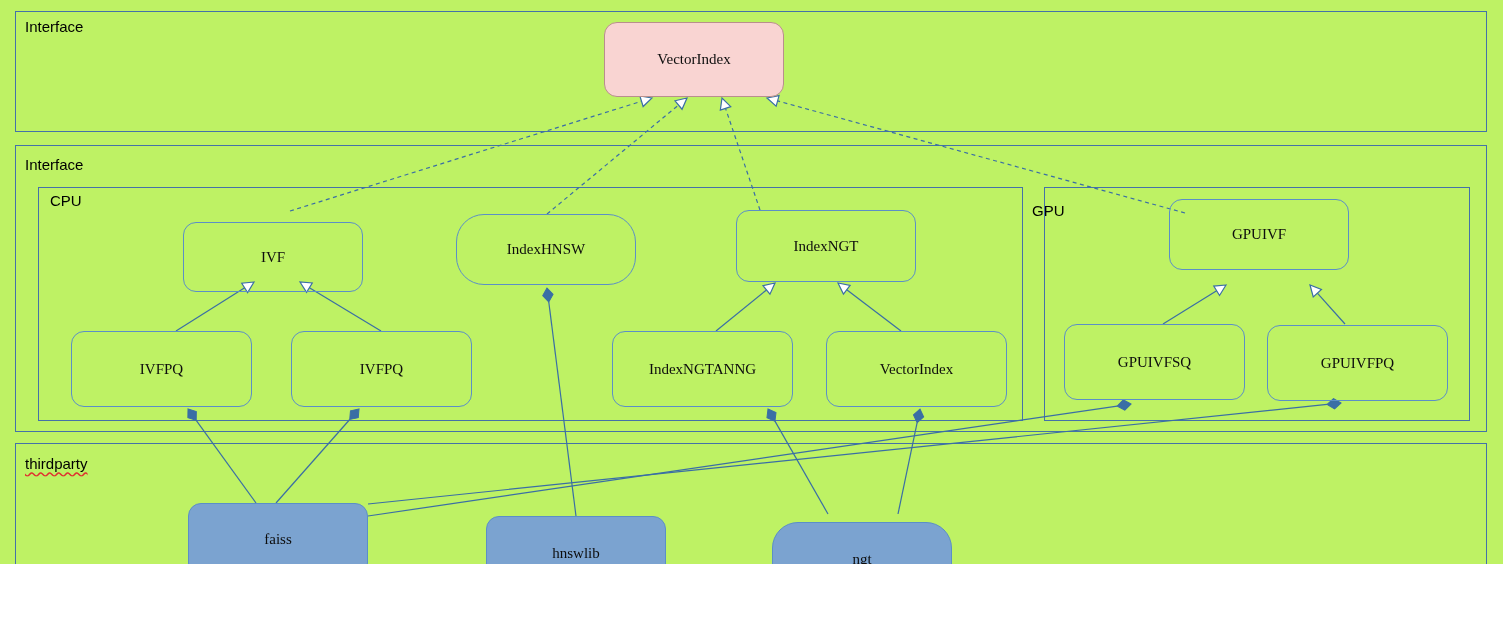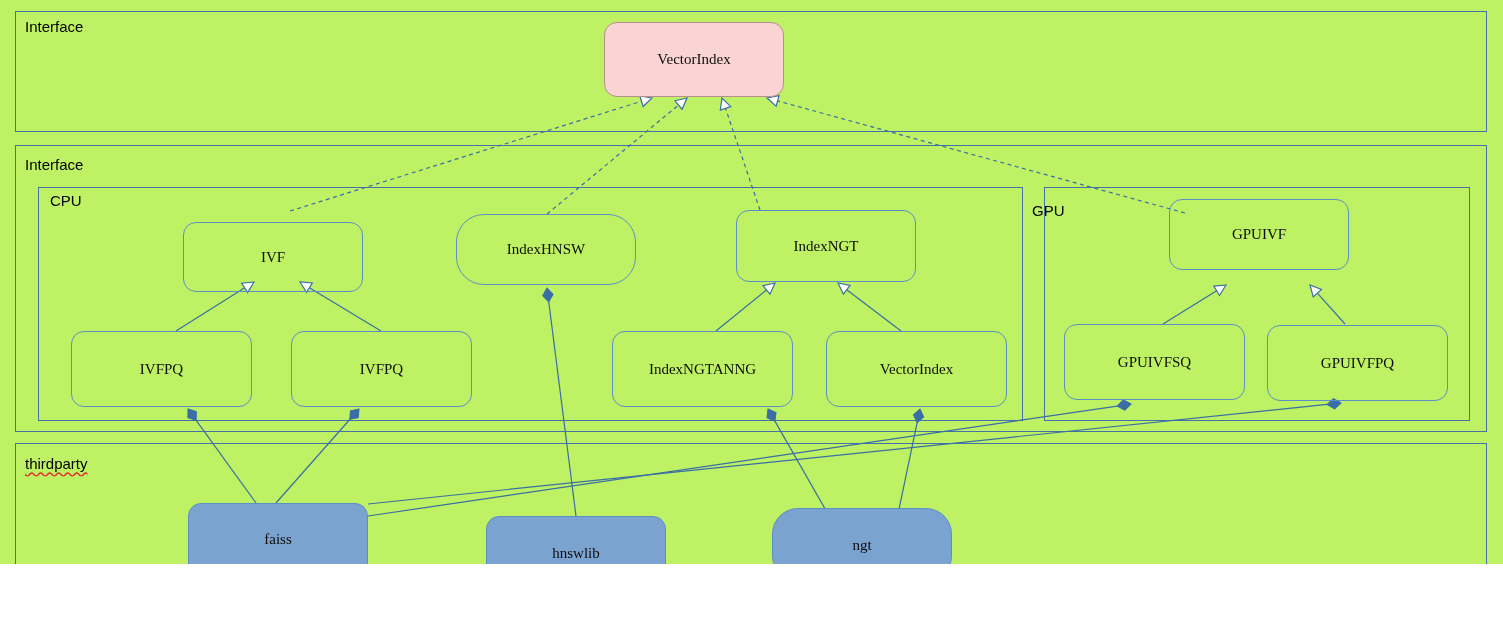--- a/index.html
+++ b/index.html
@@ -168,16 +168,16 @@
       <div class="node implement-node" style="left: 736px; top: 210px; width: 180px; height: 72px;">IndexNGT</div>
       <div class="node implement-node" style="left: 1169px; top: 199px; width: 180px; height: 71px;">GPUIVF</div>
       <div class="node implement-node" style="left: 71px; top: 331px; width: 181px; height: 76px;">IVFPQ</div>
       <div class="node implement-node" style="left: 291px; top: 331px; width: 181px; height: 76px;">IVFPQ</div>
       <div class="node implement-node" style="left: 612px; top: 331px; width: 181px; height: 76px;">IndexNGTANNG</div>
       <div class="node implement-node" style="left: 826px; top: 331px; width: 181px; height: 76px;">VectorIndex</div>
       <div class="node implement-node" style="left: 1064px; top: 324px; width: 181px; height: 76px;">GPUIVFSQ</div>
       <div class="node implement-node" style="left: 1267px; top: 325px; width: 181px; height: 76px;">GPUIVFPQ</div>
       <div class="node thirdparty-node" style="left: 188px; top: 503px; width: 180px; height: 73px; text-align: right;">faiss</div>
       <div class="node thirdparty-node" style="left: 486px; top: 516px; width: 180px; height: 74px;">hnswlib</div>
-      <div class="node thirdparty-node" style="left: 772px; top: 508px; width: 180px; height: 74px; border-radius: 26px;">ngt</div>
+      <div class="node thirdparty-node" style="left: 772px; top: 522px; width: 180px; height: 74px; border-radius: 26px;">ngt</div>
     </div>
 
 </div>
 
 </body></html>

